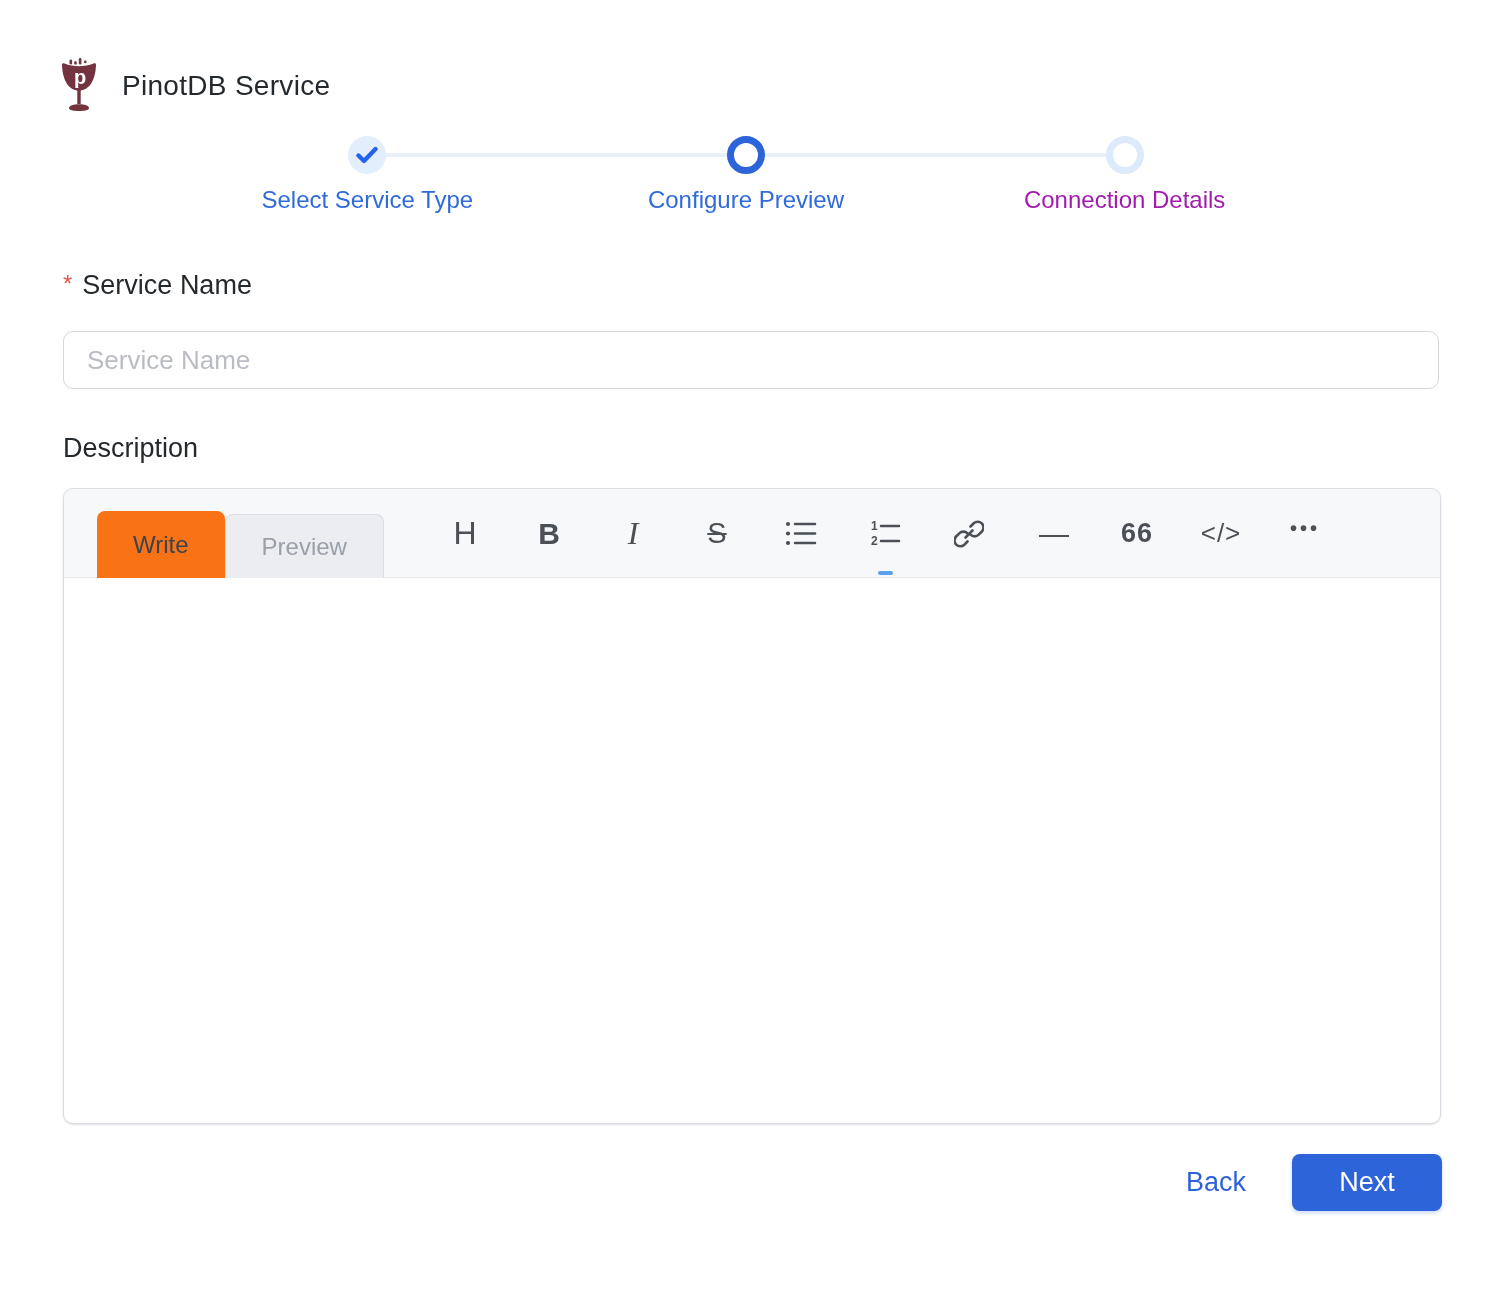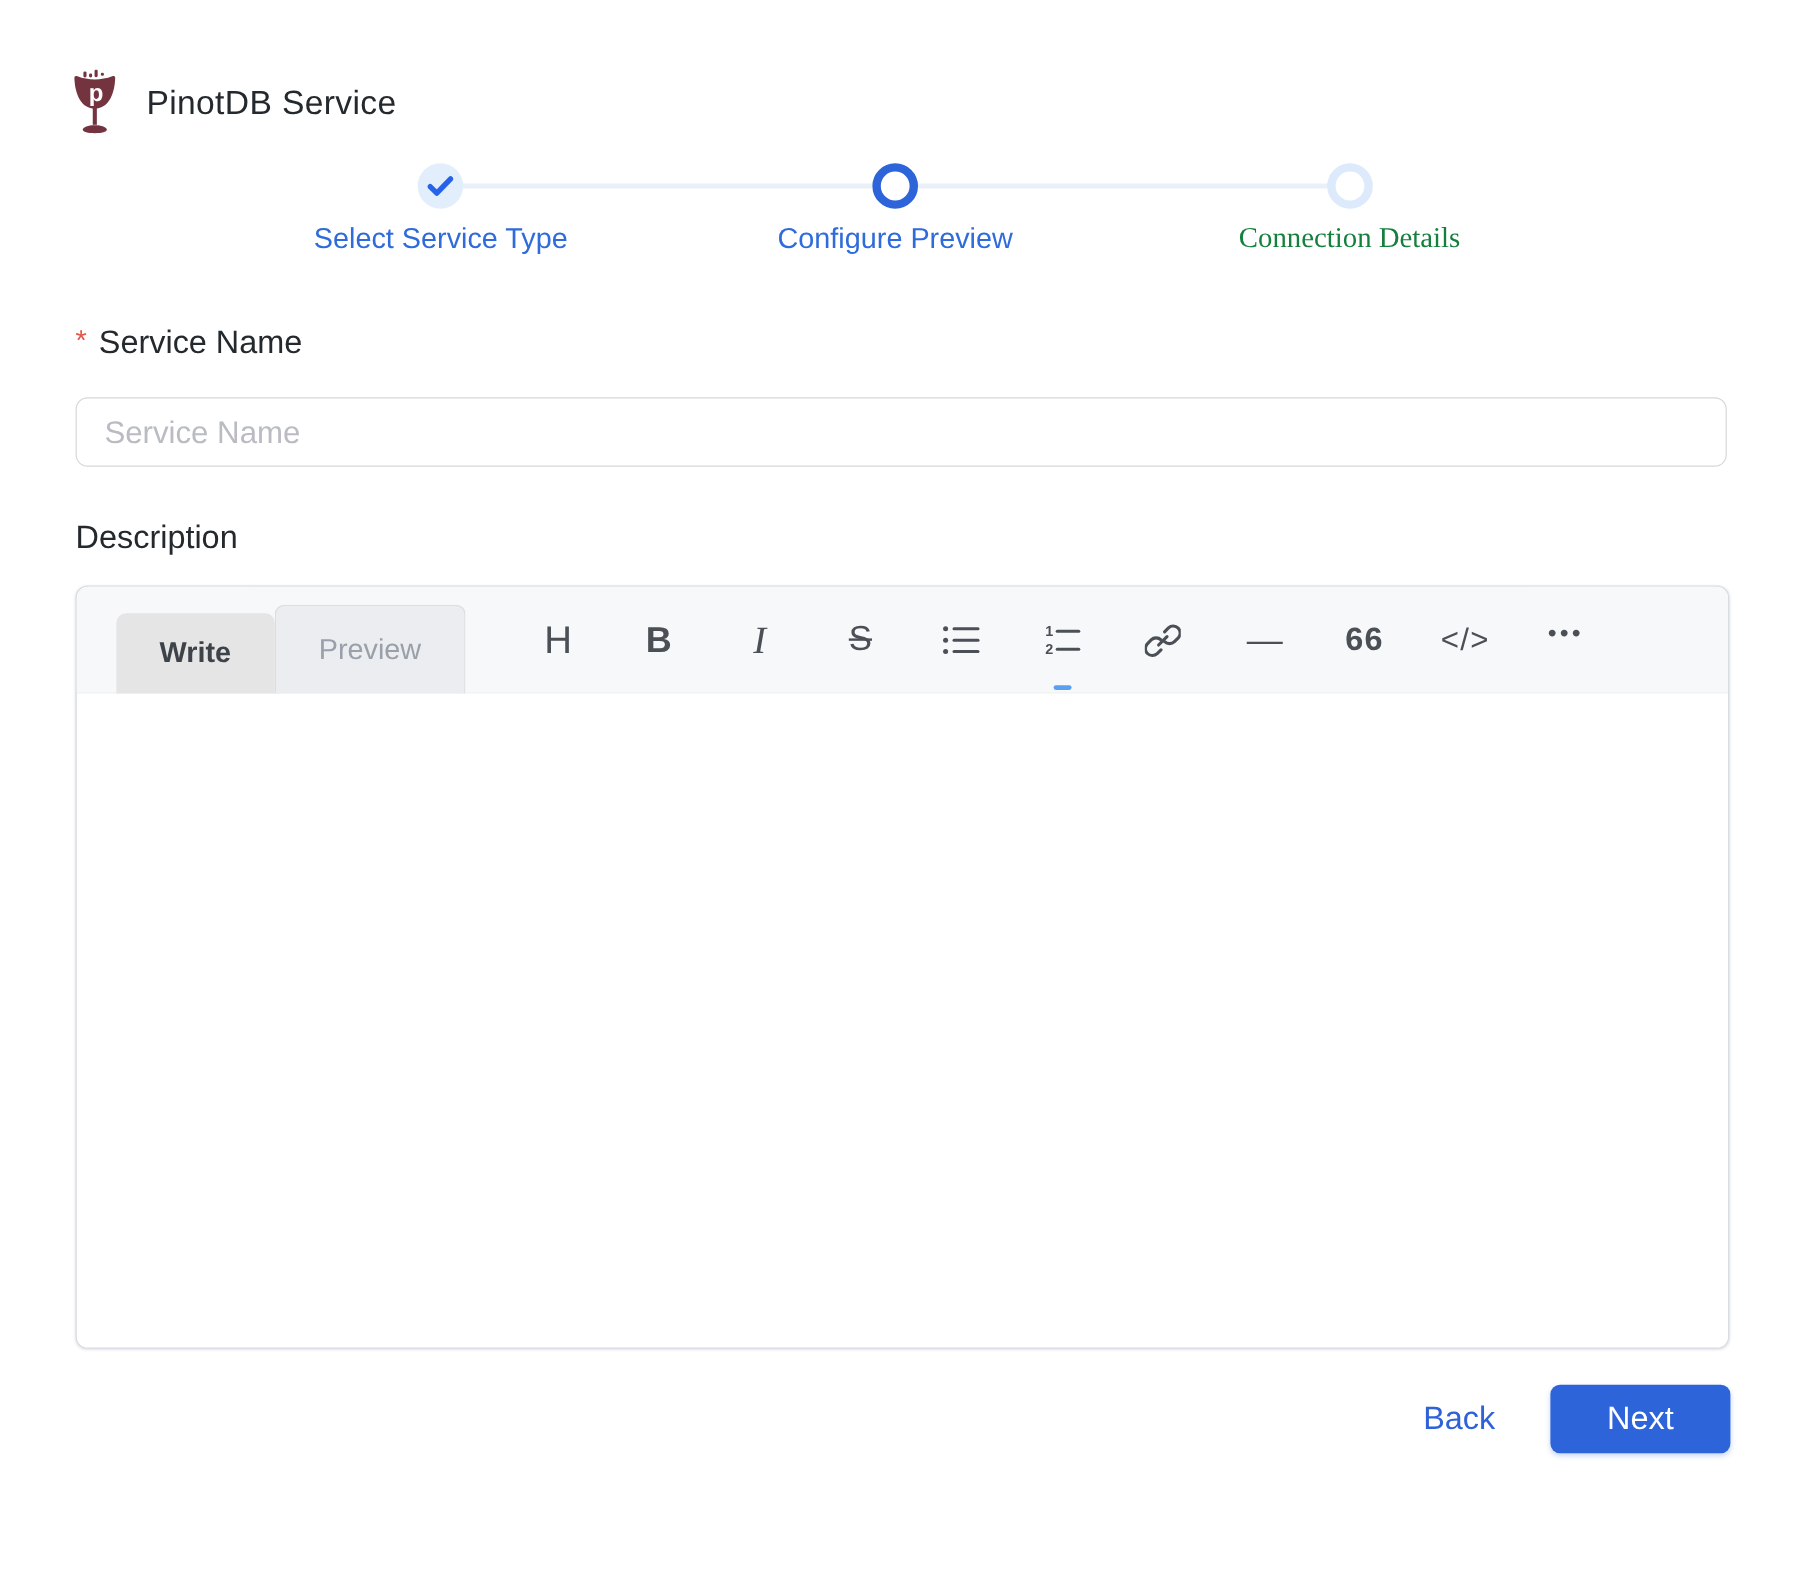--- a/index.html
+++ b/index.html
@@ -25,21 +25,21 @@
   }
   .steps-row { display: flex; position: relative; }
   .step-col { width: 378.66px; display: flex; flex-direction: column; align-items: center; }
   .circle { width: 38px; height: 38px; border-radius: 50%; position: relative; z-index: 2; background: #fff; }
   .circle.completed { background: #e3eefc; display: flex; align-items: center; justify-content: center; }
   .circle.active   { border: 7px solid #2d64d9; }
   .circle.upcoming { border: 7px solid #dceafb; }
   .labels-row { display: flex; margin-top: 12px; }
   .step-label { width: 378.66px; text-align: center; font-size: 24px; font-weight: 500; }
   .step-label.done, .step-label.current { color: #2f6bda; }
-  .step-label.todo { color: #15803d; font-family: Liberation Serif, serif; }
+  .step-label.todo { color: #a21caf; }
 
   
   .form { padding: 0 4px 0 63px; }
   .field-label { margin-top: 56px; font-size: 27px; font-weight: 500; color: #24292e; }
   .req { color: #e4574e; font-size: 24px; margin-right: 10px; vertical-align: 2px; }
   .text-input {
     margin-top: 30px; width: 1376px; height: 58px;
     border: 1px solid #d7d7d7; border-radius: 10px;
     font-family: "Liberation Sans", sans-serif;
     font-size: 26px; color: #33383f; padding: 0 23px; outline: none; background: #fff;
@@ -54,24 +54,24 @@
     box-shadow: 0 1px 2px rgba(140,145,160,.25);
     background: #fff; position: relative;
   }
   .editor-header {
     position: relative; height: 89px; background: #f7f8fa;
     border-bottom: 1px solid #e4e6ea; border-radius: 10px 10px 0 0;
   }
   .tabs { position: absolute; left: 33px; bottom: -1px; display: flex; align-items: flex-end; z-index: 3; }
   .tab {
     font-family: "Liberation Sans", sans-serif;
-    height: 74px; border: none; cursor: pointer; font-size: 24px;
+    height: 64px; border: none; cursor: pointer; font-size: 24px;
     border-radius: 8px 8px 0 0; padding: 0 36px;
   }
-  .tab.active { background: #e5e5e5; color: #3e434a; font-weight: 700; height: 67px; }
+  .tab.active { background: #f97316; color: #3e434a; font-weight: 400; height: 67px; }
   .tab.inactive {
     background: #ecedf0; color: #9aa0aa; font-weight: 500;
     border: 1px solid #dbdde2; border-bottom: none;
   }
   .toolbar { position: absolute; left: 359px; top: 13px; height: 63px; display: flex; align-items: center; }
   .tb-item {
     width: 84px; height: 63px; display: flex; align-items: center; justify-content: center;
     background: transparent; border: none; cursor: pointer; color: #4b5057; position: relative;
     font-family: "Liberation Sans", sans-serif;
   }

